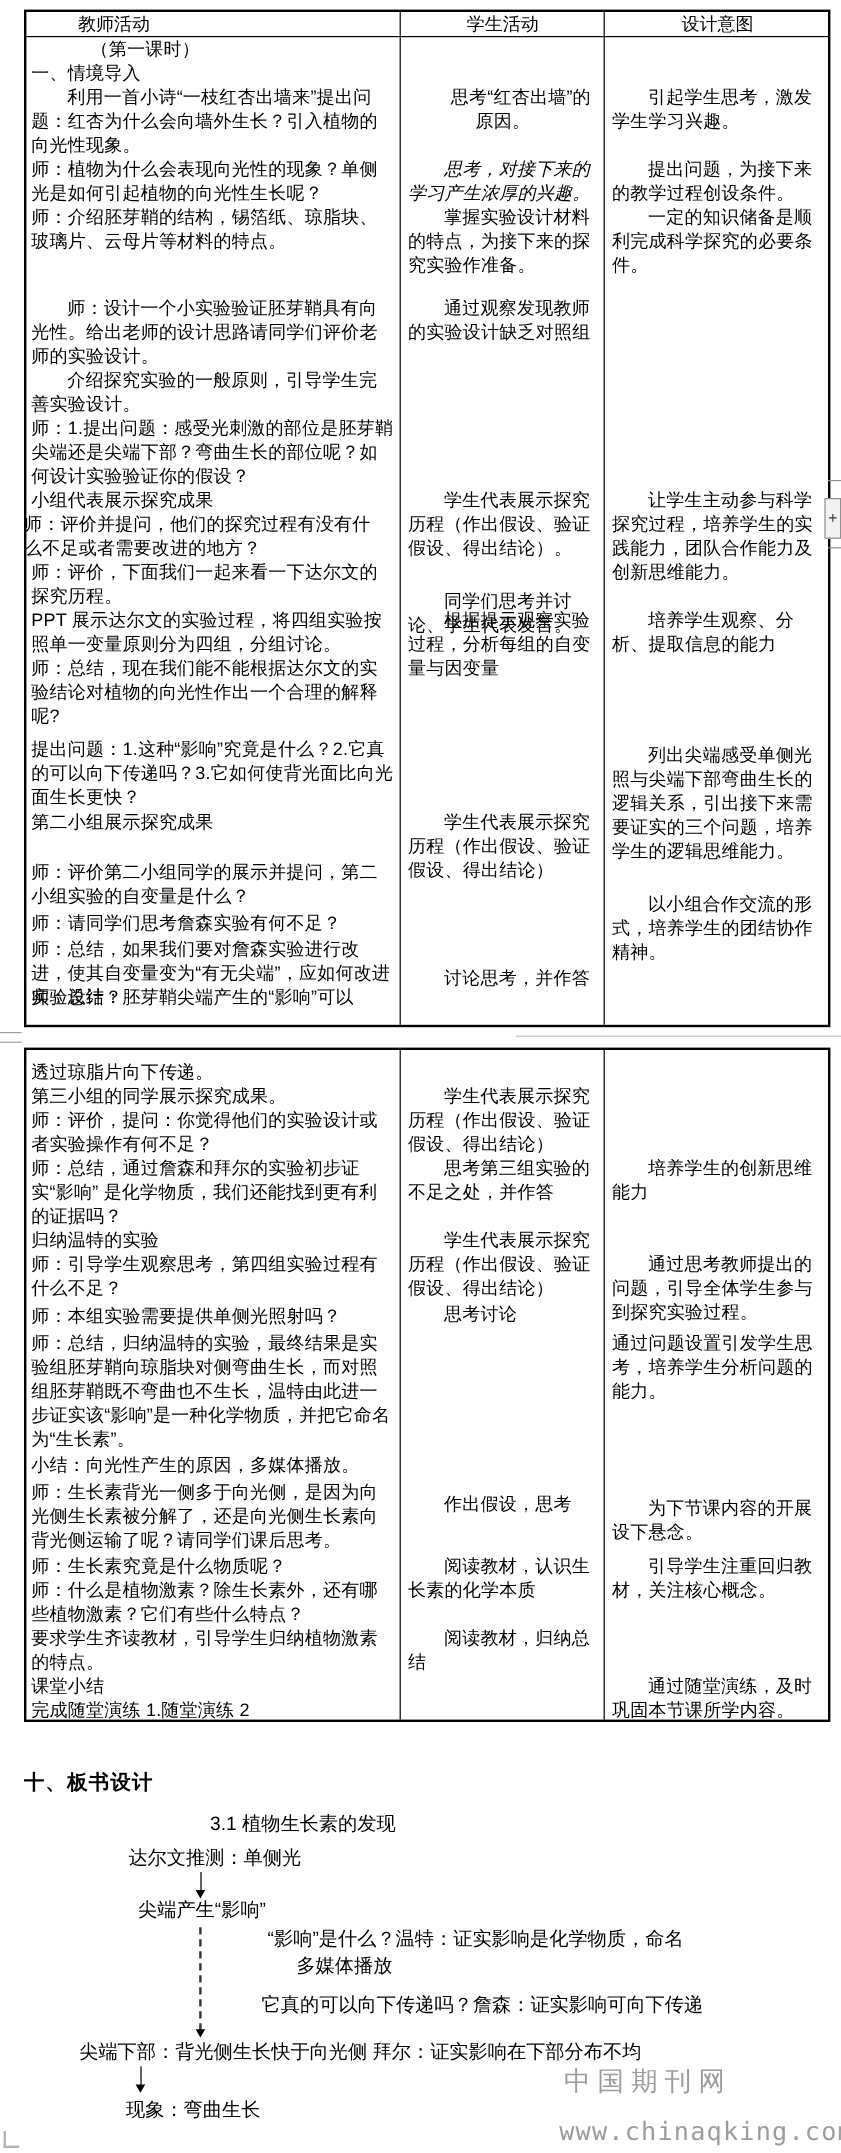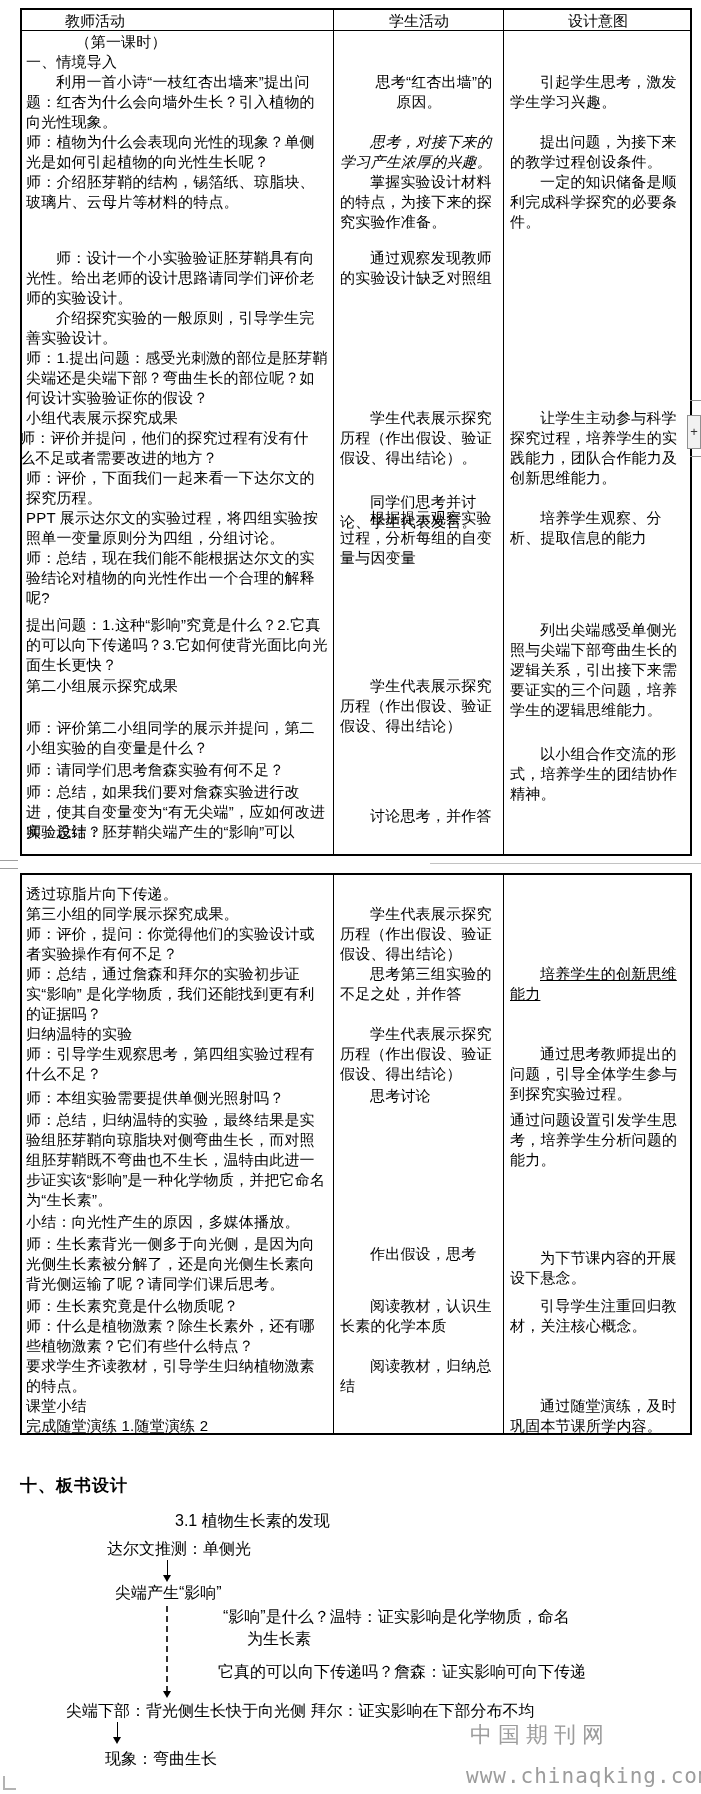--- a/index.html
+++ b/index.html
@@ -109,39 +109,39 @@
       <div class="para" style="left: 26px; top: 1356px; width: 302px;">要求学生齐读教材，引导学生归纳植物激素的特点。</div>
       <div class="para" style="left: 26px; top: 1396px; width: 302px;">课堂小结</div>
       <div class="para" style="left: 26px; top: 1416px; width: 302px;">完成随堂演练 1.随堂演练 2</div>
       <div class="para" style="left: 340px; top: 904px; width: 158px; text-indent: 2em;">学生代表展示探究历程（作出假设、验证假设、得出结论）</div>
       <div class="para" style="left: 340px; top: 964px; width: 158px; text-indent: 2em;">思考第三组实验的不足之处，并作答</div>
       <div class="para" style="left: 340px; top: 1024px; width: 158px; text-indent: 2em;">学生代表展示探究历程（作出假设、验证假设、得出结论）</div>
       <div class="para" style="left: 340px; top: 1086px; width: 158px; text-indent: 2em;">思考讨论</div>
       <div class="para" style="left: 340px; top: 1244px; width: 158px; text-indent: 2em;">作出假设，思考</div>
       <div class="para" style="left: 340px; top: 1296px; width: 158px; text-indent: 2em;">阅读教材，认识生长素的化学本质</div>
       <div class="para" style="left: 340px; top: 1356px; width: 158px; text-indent: 2em;">阅读教材，归纳总结</div>
-      <div class="para" style="left: 510px; top: 964px; width: 176px; text-indent: 2em; text-decoration: underline;">培养学生的创新思维能力</div>
+      <div class="para" style="left: 510px; top: 964px; width: 176px; text-indent: 2em;">培养学生的创新思维能力</div>
       <div class="para" style="left: 510px; top: 1044px; width: 176px; text-indent: 2em;">通过思考教师提出的问题，引导全体学生参与到探究实验过程。</div>
       <div class="para" style="left: 510px; top: 1110px; width: 176px;">通过问题设置引发学生思考，培养学生分析问题的能力。</div>
       <div class="para" style="left: 510px; top: 1248px; width: 176px; text-indent: 2em;">为下节课内容的开展设下悬念。</div>
       <div class="para" style="left: 510px; top: 1296px; width: 176px; text-indent: 2em;">引导学生注重回归教材，关注核心概念。</div>
       <div class="para" style="left: 510px; top: 1396px; width: 176px; text-indent: 2em;">通过随堂演练，及时巩固本节课所学内容。</div>
     </div>
 
   <div class="edge-tick" style="left:690px;top:400px;"></div>
   <div class="split-btn">+</div>
   <div class="edge-tick" style="left:690px;top:456px;"></div>
 
   <div class="section-heading">十、板书设计</div>
   <div>
       <div class="bnote" style="left: 175px; top: 1510px;">3.1 植物生长素的发现</div>
       <div class="bnote" style="left: 107px; top: 1538px;">达尔文推测：单侧光</div>
       <div class="bnote" style="left: 115px; top: 1582px;">尖端产生“影响”</div>
       <div class="bnote" style="left: 223px; top: 1606px;">“影响”是什么？温特：证实影响是化学物质，命名</div>
-      <div class="bnote" style="left: 247px; top: 1628px;">为生长素</div>
+      <div class="bnote" style="left: 247px; top: 1628px;">多媒体播放</div>
       <div class="bnote" style="left: 218px; top: 1661px;">它真的可以向下传递吗？詹森：证实影响可向下传递</div>
       <div class="bnote" style="left: 66px; top: 1700px;">尖端下部：背光侧生长快于向光侧 拜尔：证实影响在下部分布不均</div>
       <div class="bnote" style="left: 105px; top: 1748px;">现象：弯曲生长</div>
     </div>
 
   <div class="varrow" style="left:167px;top:1560px;height:16px;"></div>
   <div class="ahead" style="left:163px;top:1575px;"></div>
   <div class="vdash" style="left:166px;top:1606px;height:86px;"></div>
   <div class="ahead" style="left:163px;top:1691px;"></div>
   <div class="varrow" style="left:117px;top:1722px;height:16px;"></div>

